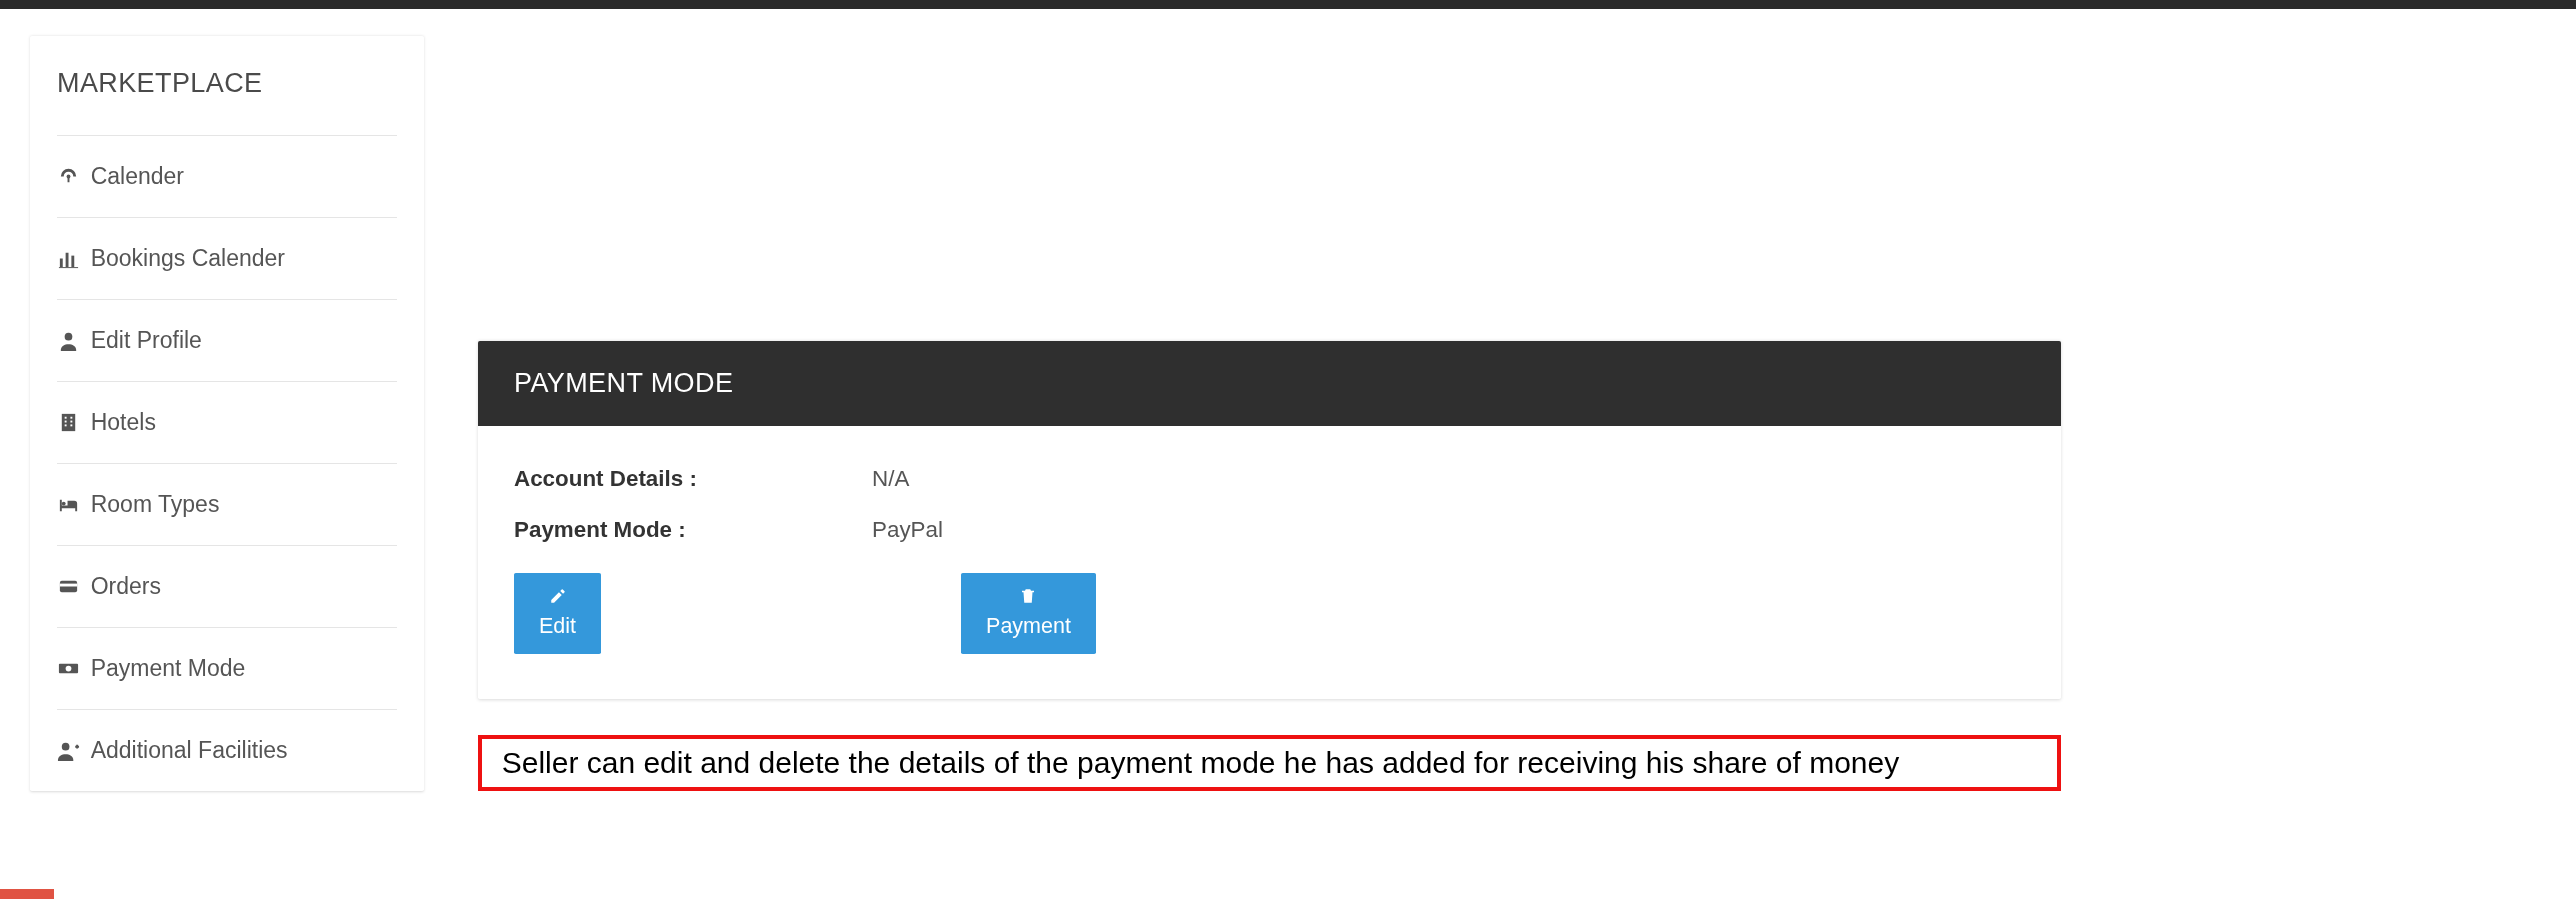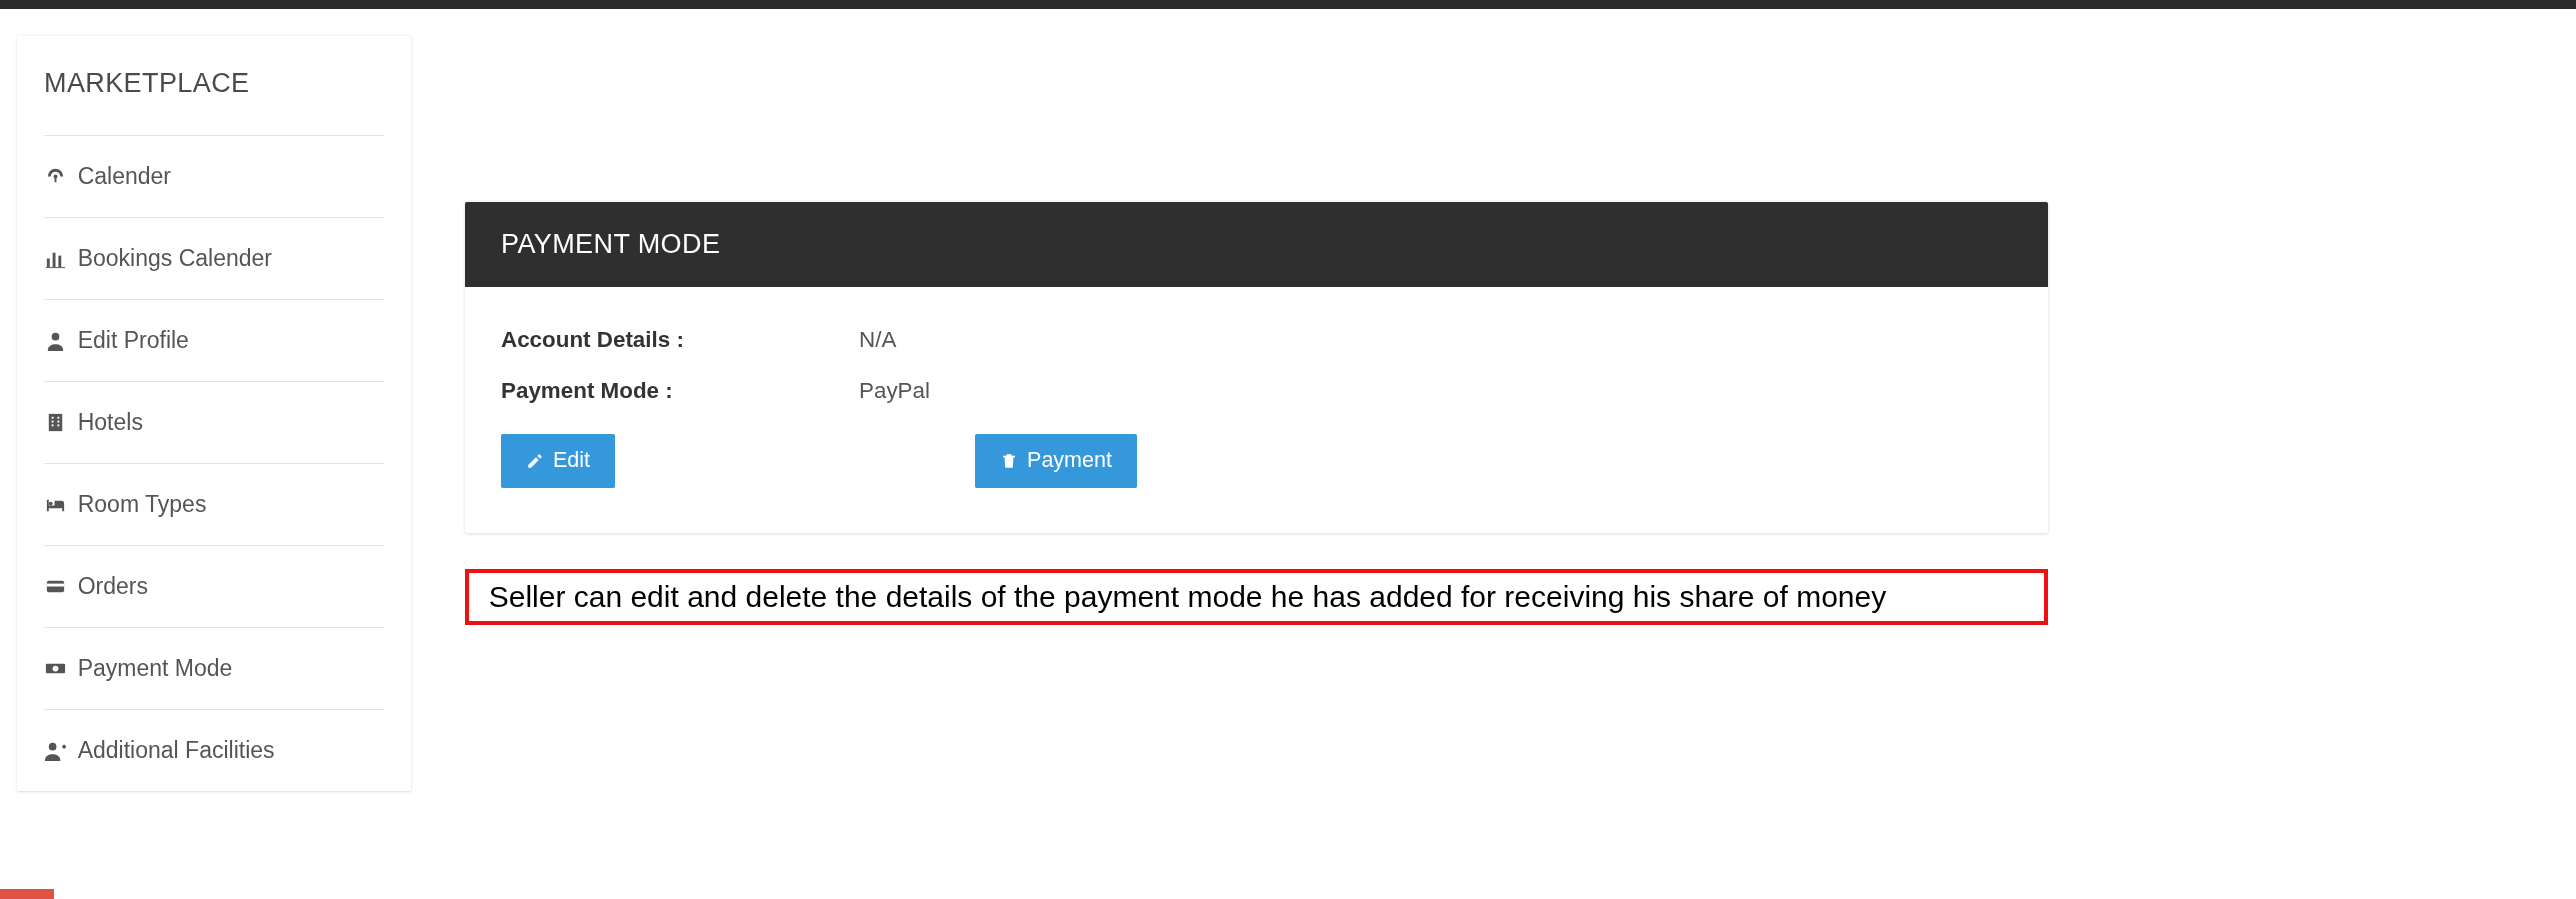--- a/index.html
+++ b/index.html
@@ -11,23 +11,23 @@
     height: 900px;
     position: relative;
   }
   .topbar {
     width: 100%;
     height: 9px;
     background: #2b2b2b;
   }
   .container {
     display: flex;
-    align-items: center;
+    align-items: flex-end;
     gap: 54px;
-    padding-left: 17px;
+    padding-left: 30px;
   }
   .sidebar {
     width: 394px;
     background: #fff;
     box-shadow: 0 0.9px 2.7px rgba(0,0,0,0.15);
     border-radius: 1.8px;
     margin-top: 27px;
     padding: 32px 27px 0 27px;
   }
   .sidebar-title {
@@ -102,20 +102,21 @@
     display: inline-flex;
     align-items: center;
     gap: 9px;
     background: #3498db;
     color: #fff;
     border: none;
     padding: 14.3px 25px;
     font-size: 21.5px;
     cursor: pointer;
     border-radius: 1.8px;
+    flex-direction: column;
   }
   .btn .icon { display:inline-flex; width:18px; height:18px; }
   .btn .icon svg { width:100%; height:100%; fill: currentColor; }
   .callout {
     border: 4.5px solid #e11;
     padding: 7.2px 19.7px;
     font-size: 30px;
     color: #000;
     background: #fff;
   }

